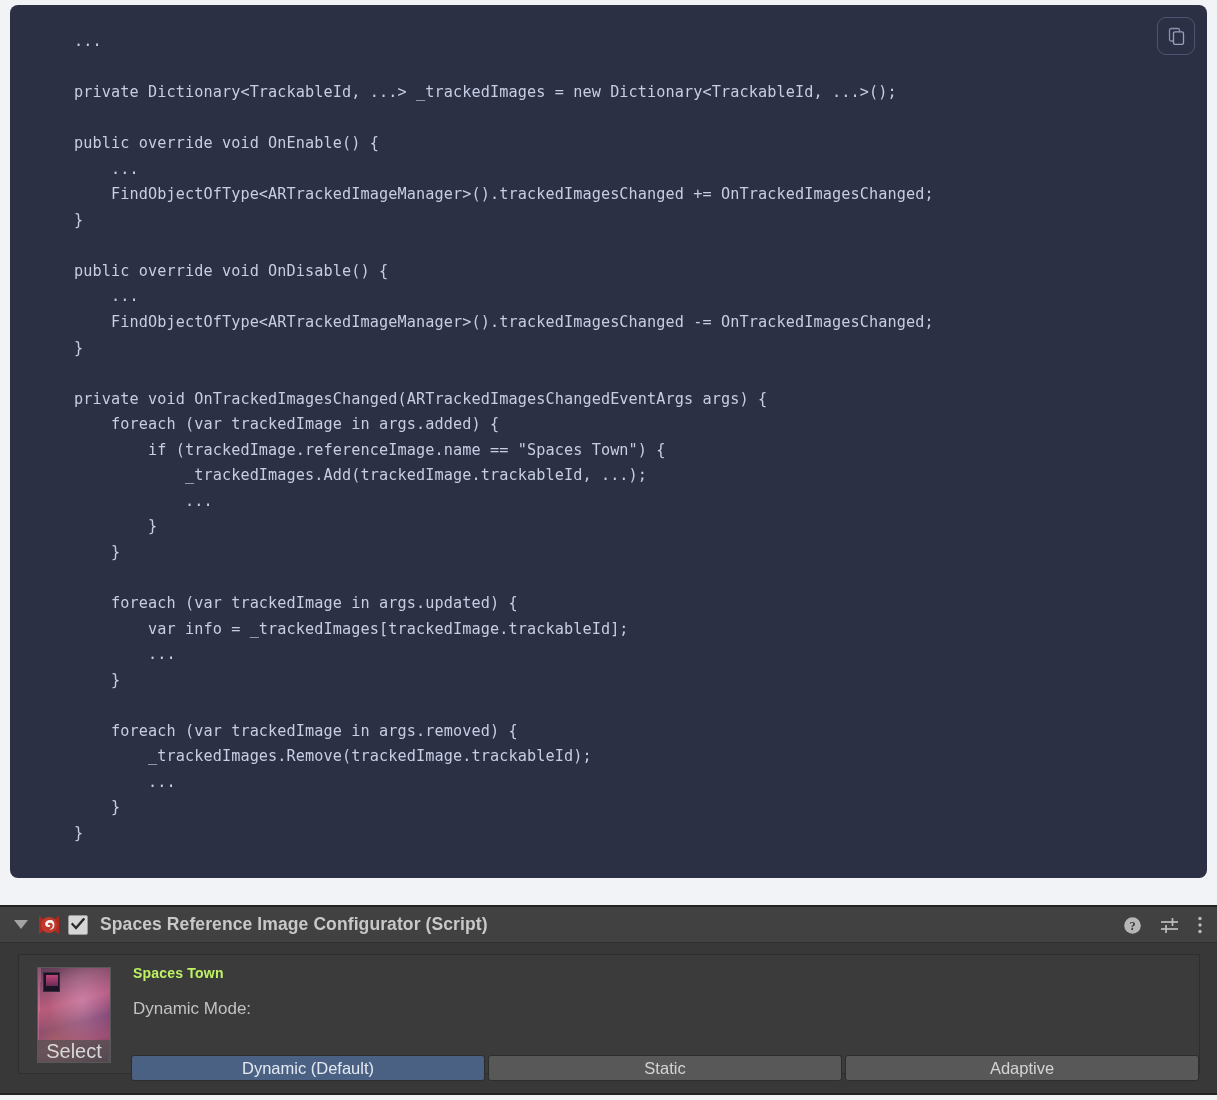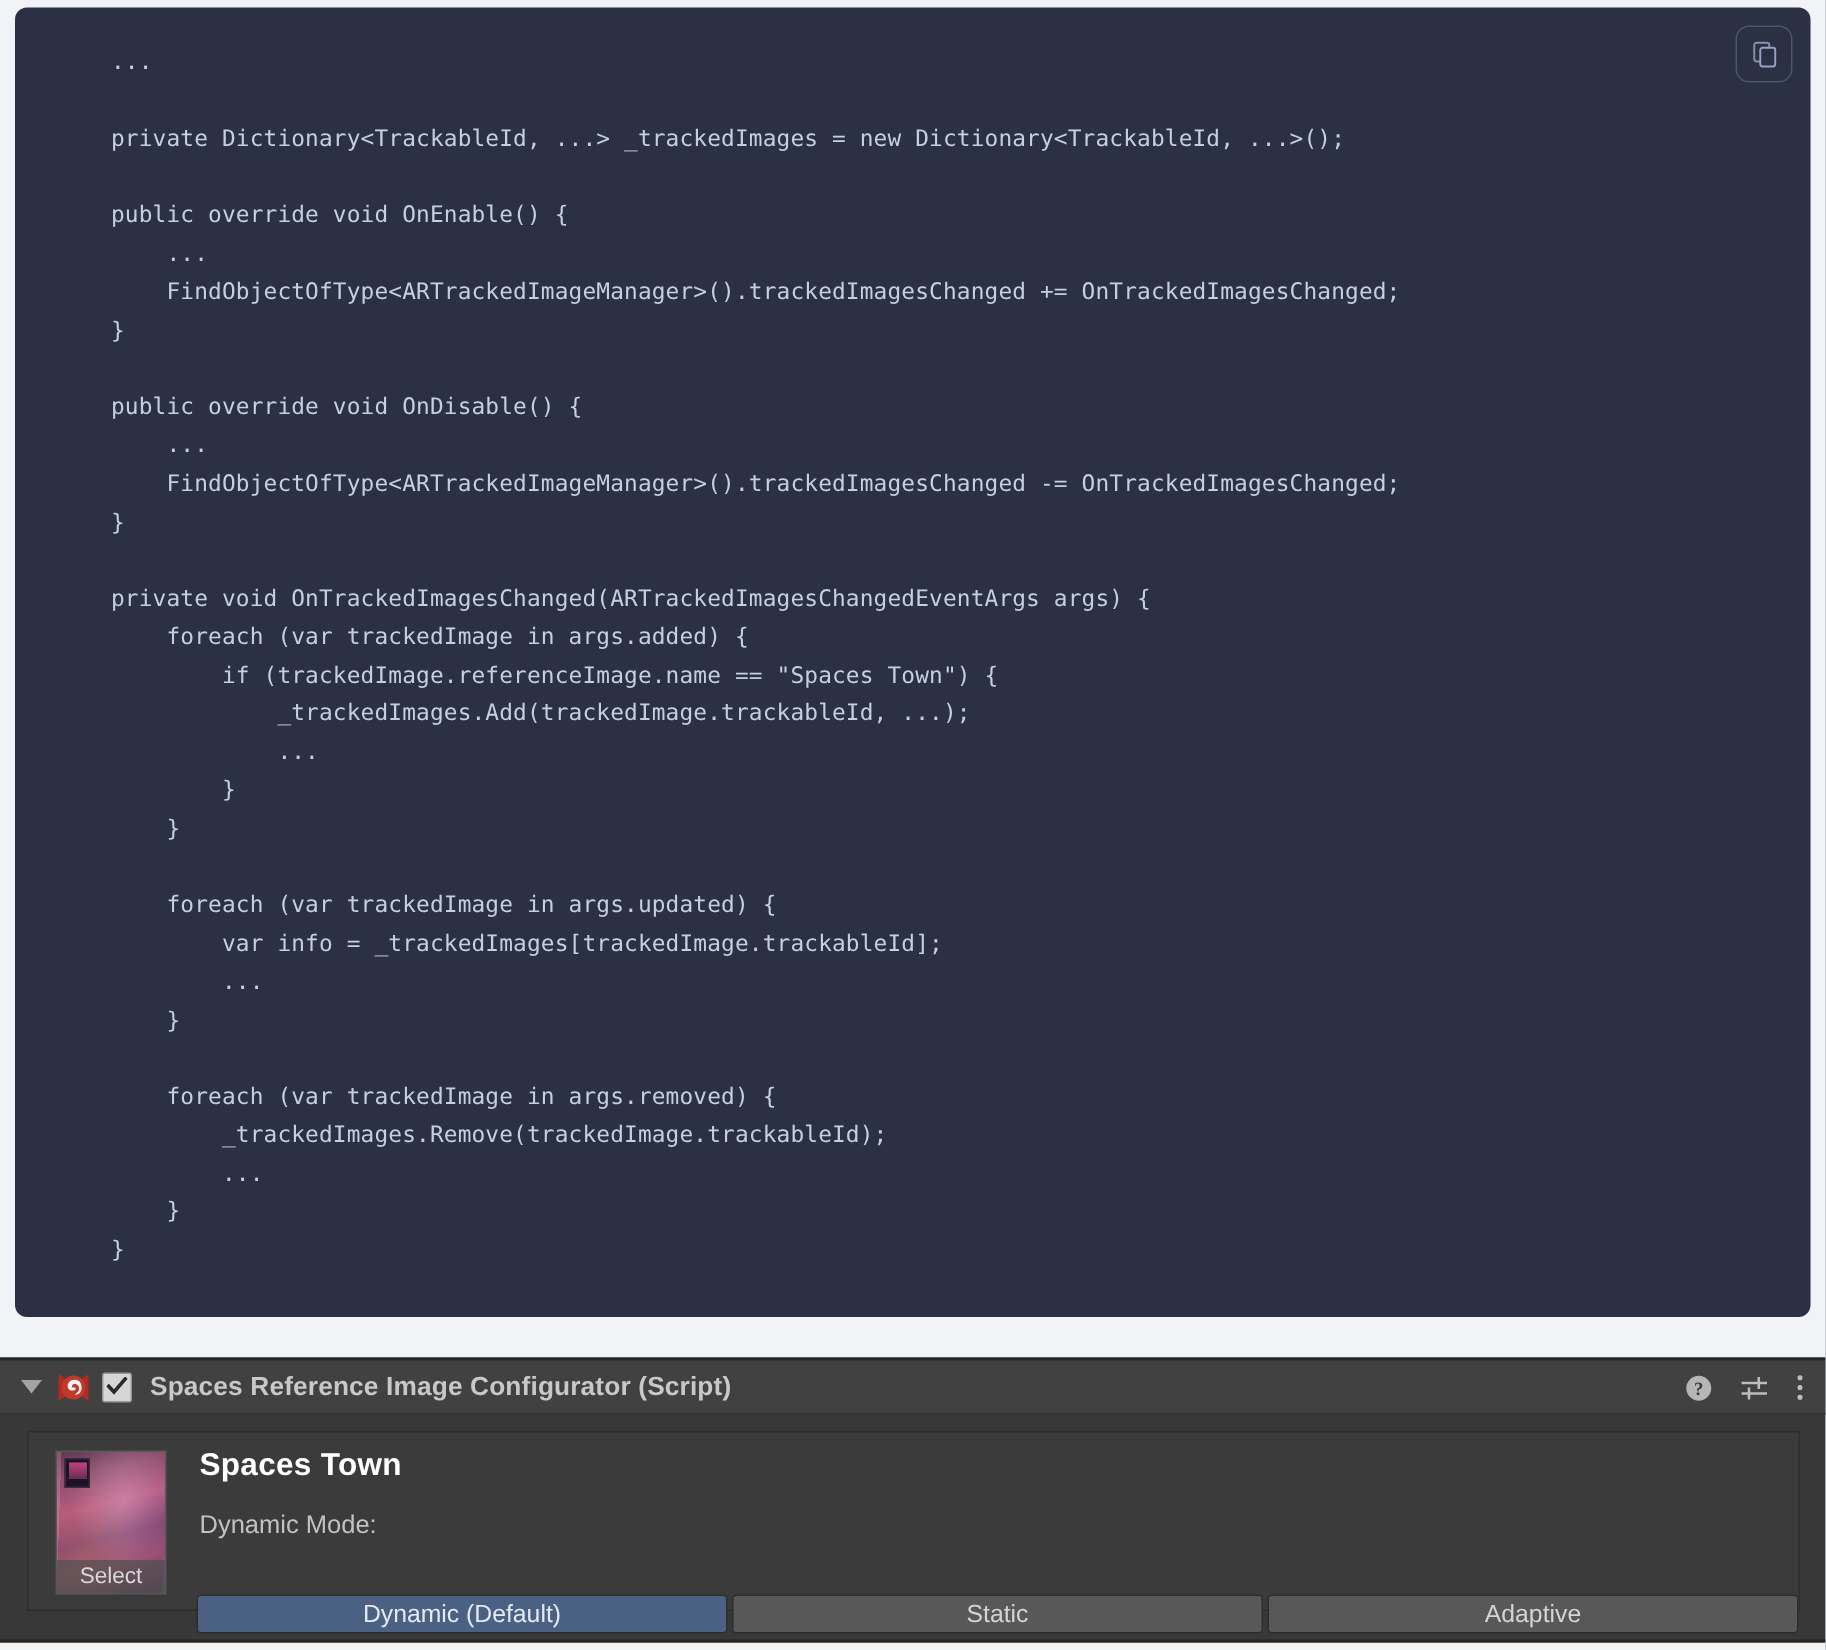--- a/index.html
+++ b/index.html
@@ -172,39 +172,39 @@
       linear-gradient(274deg, rgba(120,200,255,0.20) 0 2px, transparent 2px 13px),
       radial-gradient(ellipse at 62% 35%, rgba(255,210,235,0.33), transparent 55%),
       radial-gradient(ellipse at 25% 72%, rgba(255,170,90,0.22), transparent 52%);
   }
   .thumb-select {
     position: absolute;
     left: 0; right: 0; bottom: 0;
     height: 22px;
     background: rgba(80,80,80,0.72);
     color: #d8d8d8;
-    font-size: 15px;
+    font-size: 20px;
     line-height: 22px;
     text-align: center;
     font-family: "Liberation Sans", sans-serif;
     cursor: pointer;
     overflow: hidden;
     white-space: nowrap;
   }
 
   .field-area {
     position: absolute;
     left: 112px;
     top: 10px;
     right: 8px;
   }
 
   .field-title {
-    color: #ffffff;
-    font-size: 21px;
+    color: #bef264;
+    font-size: 14px;
     font-weight: bold;
     margin: 0 0 18px 2px;
     letter-spacing: 0.2px;
   }
 
   .field-label {
     color: #c2c2c2;
     font-size: 17px;
     margin: 0 0 8px 2px;
   }

